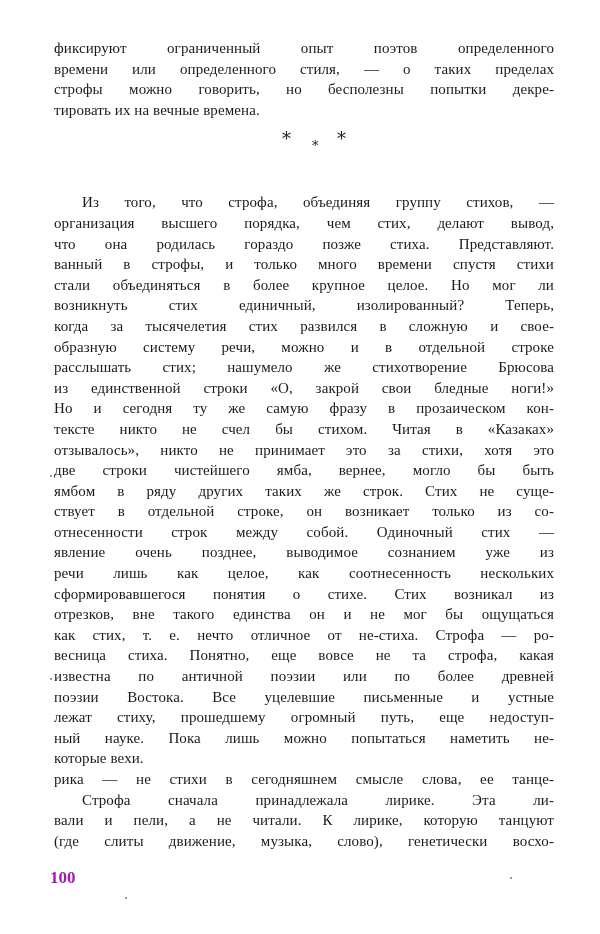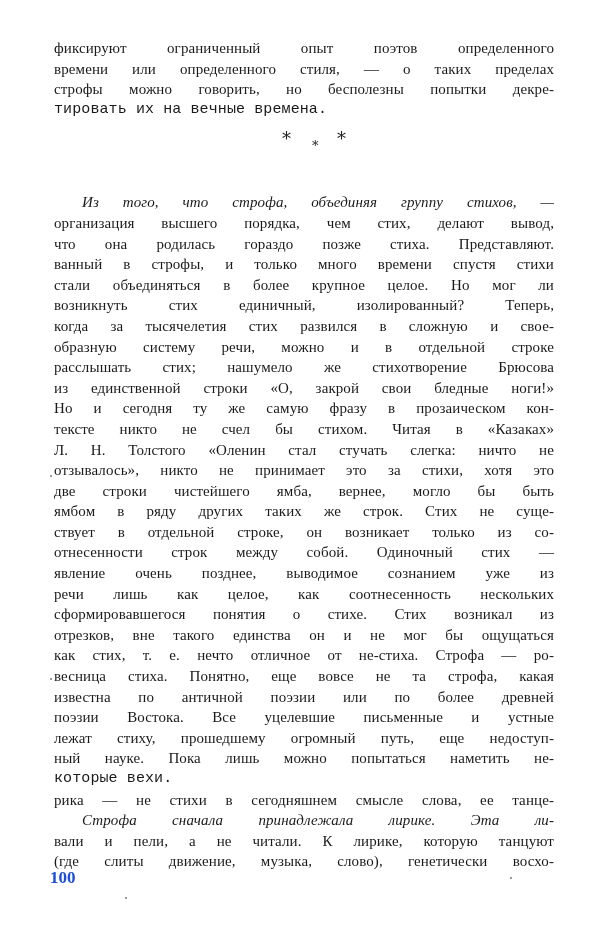--- a/index.html
+++ b/index.html
@@ -26,25 +26,23 @@
       height: 20.6px;
       line-height: 20.6px;
       font-size: 15px;
       white-space: nowrap;
       text-align: justify;
       text-align-last: justify;
       letter-spacing: 0.1px;
     }
     .line.last {
       text-align-last: left;
-      font-family: Liberation Mono, monospace;
     }
     .line.indent {
       padding-left: 28px;
-      font-style: italic;
     }
     .asterism {
       position: relative;
       height: 72px;
     }
     .asterism span {
       position: absolute;
       font-size: 18px;
       font-family: "DejaVu Serif", serif;
       color: #222;
@@ -55,21 +53,21 @@
     .para2 {
       margin-top: 0;
     }
     .folio {
       position: absolute;
       left: 50px;
       top: 868px;
       font-size: 17px;
       font-family: "Liberation Serif", serif;
       font-weight: bold;
-      color: #1d4ed8;
+      color: #a21caf;
       text-align: center;
     }
     .speck {
       position: absolute;
       width: 2px;
       height: 2px;
       background: #777;
       border-radius: 50%;
     }
   </style>
@@ -97,21 +95,20 @@
     <span class="line">что она родилась гораздо позже стиха. Представляют.</span>
     <span class="line">ванный в строфы, и только много времени спустя стихи</span>
     <span class="line">стали объединяться в более крупное целое. Но мог ли</span>
     <span class="line">возникнуть стих единичный, изолированный? Теперь,</span>
     <span class="line">когда за тысячелетия стих развился в сложную и свое-</span>
     <span class="line">образную систему речи, можно и в отдельной строке</span>
     <span class="line">расслышать стих; нашумело же стихотворение Брюсова</span>
     <span class="line">из единственной строки «О, закрой свои бледные ноги!»</span>
     <span class="line">Но и сегодня ту же самую фразу в прозаическом кон-</span>
     <span class="line">тексте никто не счел бы стихом. Читая в «Казаках»</span>
-    <span class="line">Л. Н. Толстого «Оленин стал стучать слегка: ничто не</span>
     <span class="line">отзывалось», никто не принимает это за стихи, хотя это</span>
     <span class="line">две строки чистейшего ямба, вернее, могло бы быть</span>
     <span class="line">ямбом в ряду других таких же строк. Стих не суще-</span>
     <span class="line">ствует в отдельной строке, он возникает только из со-</span>
     <span class="line">отнесенности строк между собой. Одиночный стих —</span>
     <span class="line">явление очень позднее, выводимое сознанием уже из</span>
     <span class="line">речи лишь как целое, как соотнесенность нескольких</span>
     <span class="line">сформировавшегося понятия о стихе. Стих возникал из</span>
     <span class="line">отрезков, вне такого единства он и не мог бы ощущаться</span>
     <span class="line">как стих, т. е. нечто отличное от не-стиха. Строфа — ро-</span>

